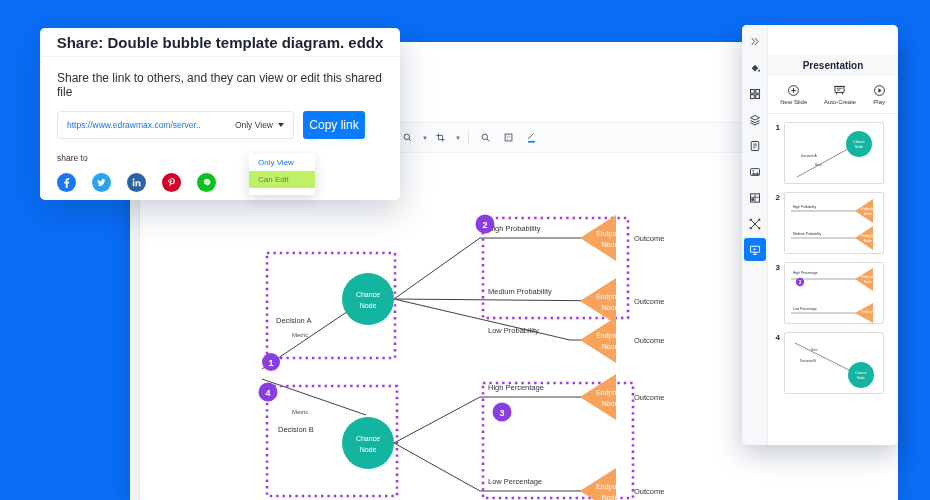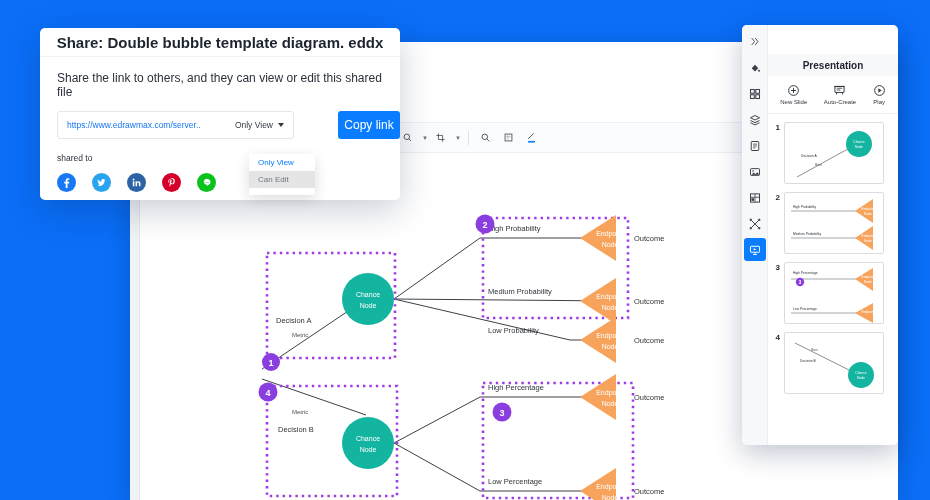--- a/index.html
+++ b/index.html
@@ -65,39 +65,39 @@
   #share-dialog {
     position:absolute; left:40px; top:28px; width:360px; height:172px;
     background:#fff; border-radius:5px; box-shadow:0 10px 34px rgba(10,30,70,.22);
     overflow:visible; z-index:40;
   }
   #share-title {
     height:29px; display:flex; align-items:center; justify-content:center;
     font-size:15px; font-weight:bold; color:#1d2430; border-bottom:1px solid #f0f1f3;
   }
   #share-subtitle { margin:14px 0 0 17px; font-size:12px; color:#2b313a; }
-  #link-row { display:flex; align-items:center; margin:12px 0 0 17px; gap:9px;justify-content:space-between; }
+  #link-row { display:flex; align-items:center; margin:12px 0 0 17px; gap:9px; }
   #link-box {
     width:237px; height:28px; border:1px solid #e3e6ea; border-radius:3px;
     display:flex; align-items:center; padding:0 9px; background:#fff;
   }
   #link-url { font-size:8.5px; color:#1877f2; white-space:nowrap; overflow:hidden; flex:1; }
   #perm-select { display:flex; align-items:center; gap:5px; font-size:8.5px; color:#343a42; }
   .caret-dn { width:0;height:0;border-left:3.5px solid transparent;border-right:3.5px solid transparent;border-top:4px solid #343a42;}
   #copy-link-btn {
     width:62px; height:28px; background:#0a7cff; border-radius:3px; color:#fff;
     display:flex;align-items:center;justify-content:center;font-size:12px; cursor:pointer;
   }
   #perm-dropdown {
     position:absolute; left:209px; top:126px; width:66px; background:#fff;
     box-shadow:0 4px 14px rgba(0,0,0,.14); border-radius:2px; z-index:60; padding-bottom:7px;
   }
   .perm-opt { height:17px; display:flex; align-items:center; padding-left:9px; font-size:8px; }
   .perm-opt.sel { color:#0a7cff; background:#fff; }
-  .perm-opt.alt { color:#70777f; background:#e5e5e5; }
+  .perm-opt.alt { color:#70777f; background:#bef264; }
   #share-to-label { margin:14px 0 0 17px; font-size:8.5px; color:#2b313a; }
   #social-row { display:flex; gap:16px; margin:10px 0 0 17px; }
   .social { width:19px;height:19px;border-radius:50%;display:flex;align-items:center;justify-content:center;cursor:pointer;}
 
   
   #pres-panel {
     position:absolute; left:742px; top:25px; width:156px; height:420px;
     background:#fff; border-radius:5px; box-shadow:0 8px 28px rgba(5,25,70,.25);
     display:flex; overflow:hidden; z-index:50;
   }
@@ -352,21 +352,21 @@
       </div>
     </div>
     <div id="copy-link-btn">Copy link</div>
   </div>
 
   <div id="perm-dropdown">
     <div class="perm-opt sel">Only View</div>
     <div class="perm-opt alt">Can Edit</div>
   </div>
 
-  <div id="share-to-label">shared to</div>
+  <div id="share-to-label">share to</div>
   <div id="social-row">
     <div class="social" style="background:#1877f2">
       <svg width="11" height="11" viewBox="0 0 16 16">
           <path d="M9.5 16V9.5h2.2l.33-2.55H9.5V5.3c0-.74.2-1.24 1.26-1.24h1.35V1.78C11.88 1.74 11.08 1.66 10.15 1.66c-1.95 0-3.28 1.19-3.28 3.37v1.92H4.66V9.5h2.21V16z" fill="#fff"></path>
         </svg>
     </div>
     <div class="social" style="background:#2aa3ef">
       <svg width="11" height="11" viewBox="0 0 16 16">
           <path d="M14 4.4c-.45.2-.93.33-1.43.39a2.5 2.5 0 001.1-1.38c-.48.29-1.02.5-1.59.61A2.48 2.48 0 007.8 6.28c0 .2.02.38.06.56A7.05 7.05 0 012.74 3.5a2.5 2.5 0 00.77 3.31c-.41-.01-.79-.12-1.13-.31v.03c0 1.2.86 2.2 2 2.43-.21.06-.43.09-.66.09-.16 0-.32-.02-.47-.05a2.49 2.49 0 002.32 1.72A4.98 4.98 0 011.5 11.8a7.03 7.03 0 003.81 1.12c4.57 0 7.07-3.79 7.07-7.07v-.32c.49-.35.91-.79 1.24-1.29z" fill="#fff"></path>
         </svg>

